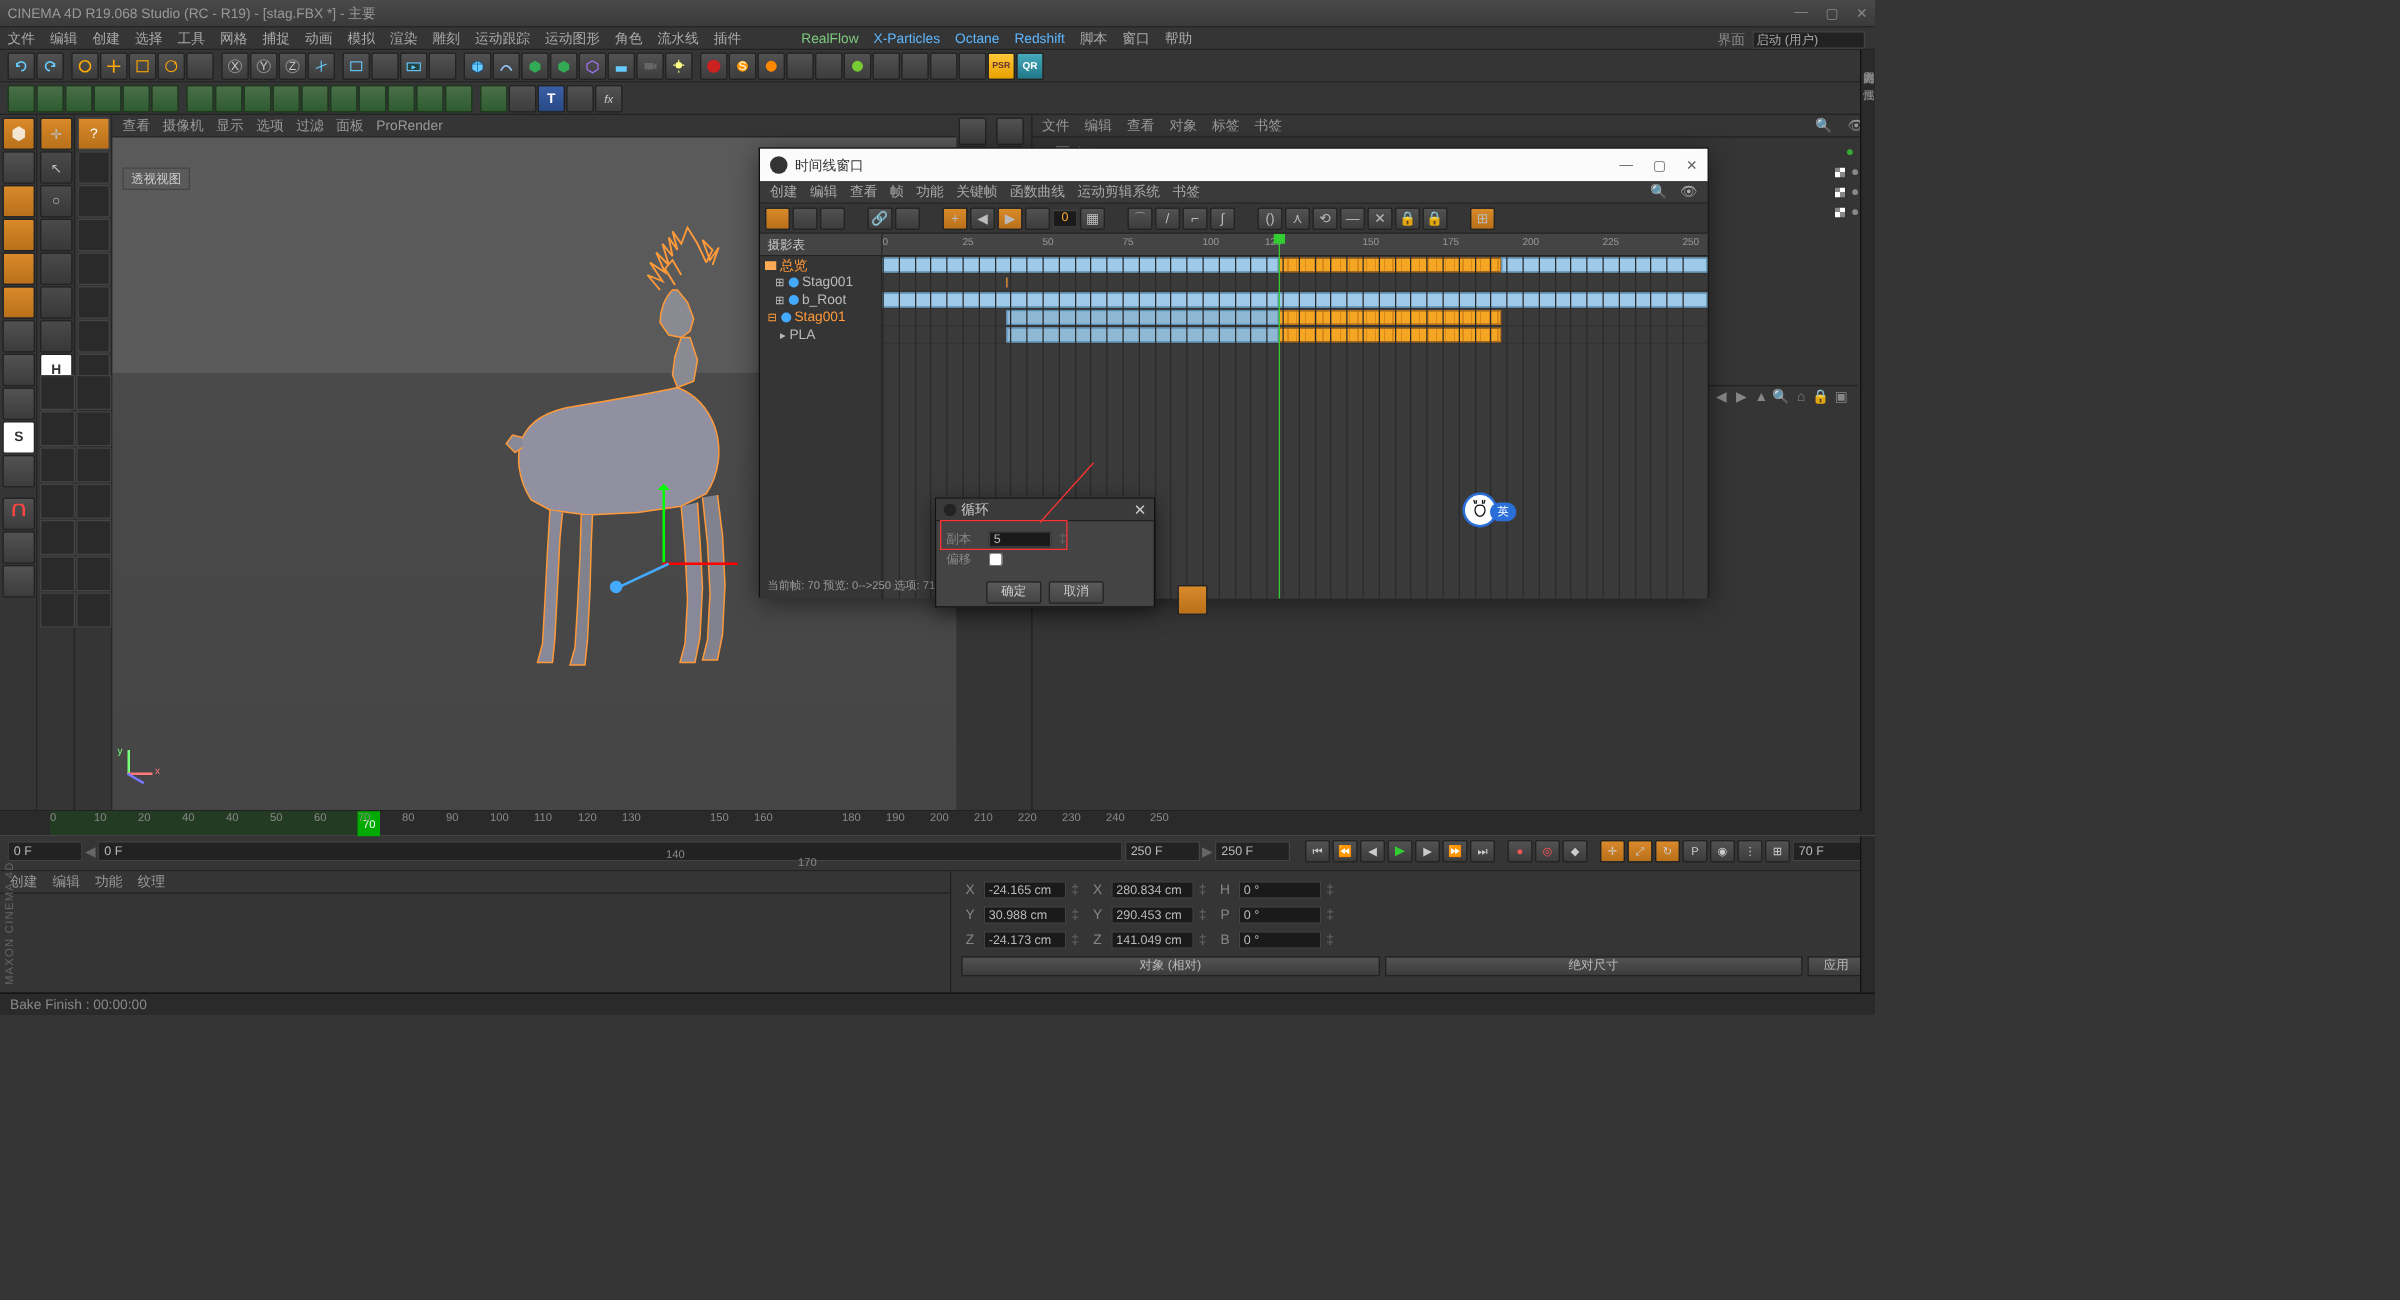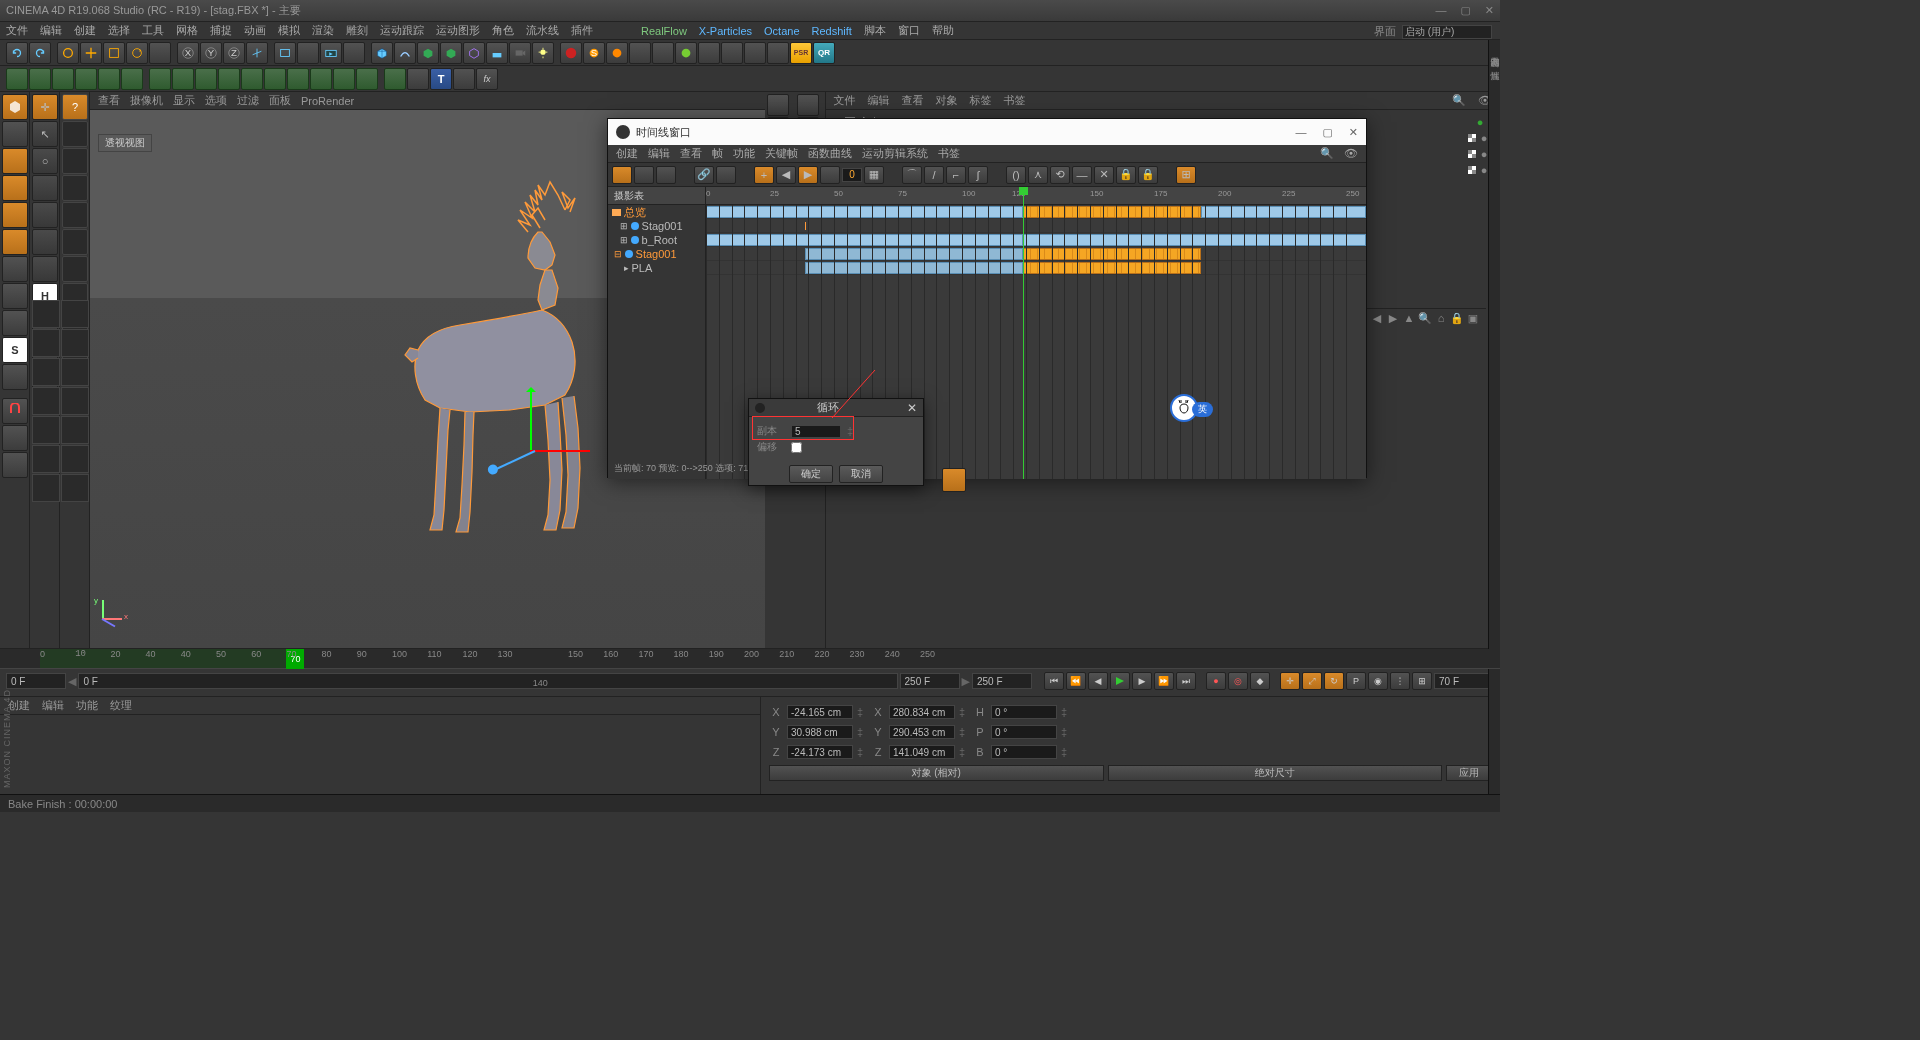--- a/index.html
+++ b/index.html
@@ -108,21 +108,21 @@
 .track { height:14px; position:relative; border-bottom:1px solid #333; }
 .bar-blue { position:absolute; top:1px; height:12px; background:#9ec9e8; border:1px solid #5a8fb5; }
 .bar-orange { position:absolute; top:1px; height:12px; background:repeating-linear-gradient(90deg,#f5a623,#f5a623 6px,#d98a1a 6px,#d98a1a 7px); border:1px solid #b8701a; }
 .bar-lblue { position:absolute; top:1px; height:12px; background:#8fb8d4; border:1px solid #5a8fb5; }
 .tlplayhead { position:absolute; top:0; bottom:0; width:1px; background:#3c3; }
 .tlplayhead:before { content:''; position:absolute; top:0; left:-4px; width:9px; height:8px; background:#3c3; }
 .vline { position:absolute; top:18px; bottom:0; width:1px; background:#2a2a2a; }
 
 
 .loopdlg { position:absolute; left:748px; top:398px; width:176px; height:88px; background:#444; border:1px solid #111; box-shadow:0 4px 16px rgba(0,0,0,.5); }
-.loopdlg .dttl { height:18px; background:#3a3a3a; display:flex; align-items:center; padding:0 6px; color:#ccc; font-size:10px; border-bottom:1px solid #222;gap:48px; }
+.loopdlg .dttl { height:18px; background:#3a3a3a; display:flex; align-items:center; padding:0 6px; color:#ccc; font-size:10px; border-bottom:1px solid #222; }
 .loopdlg .dttl .ico { width:10px; height:10px; background:#222; border-radius:50%; margin-right:4px; }
 .loopdlg .dttl .x { margin-left:auto; cursor:pointer; color:#ccc; font-size:12px; }
 .loopdlg .body { padding:6px 8px; }
 .loopdlg .frow { display:flex; align-items:center; gap:6px; height:16px; }
 .loopdlg .frow label { width:28px; color:#888; font-size:10px; }
 .loopdlg .frow input { background:#1a1a1a; border:1px solid #444; color:#bbb; height:13px; width:50px; font-size:10px; padding:0 3px; }
 .loopdlg .dbuttons { display:flex; gap:6px; justify-content:center; margin-top:10px; }
 .loopdlg .dbtn { width:44px; height:18px; background:linear-gradient(#5a5a5a,#444); border:1px solid #222; color:#ccc; font-size:10px; text-align:center; line-height:16px; cursor:pointer; border-radius:2px; }
 .redbox { position:absolute; left:752px; top:416px; width:102px; height:24px; border:1px solid #f33; pointer-events:none; }
 .redarrow { position:absolute; left:830px; top:370px; width:50px; height:50px; pointer-events:none; }
@@ -556,37 +556,37 @@
 <div class="rightfar">
   <div class="tab">内容浏览器</div>
   <div class="tab">属性</div>
 </div>
 
 <div class="timeline-area">
   <div class="ruler">
     <div class="ruler-green"></div>
     <div class="playhead-main">70</div>
   <span class="tick" style="left: 40px;">0</span>
-      <span class="tick" style="left: 75.2px; font-family: Liberation Mono, monospace;">10</span>
+      <span class="tick" style="left: 75.2px;">10</span>
       <span class="tick" style="left: 110.4px;">20</span>
       <span class="tick" style="left: 145.6px;">40</span>
       <span class="tick" style="left: 180.8px;">40</span>
       <span class="tick" style="left: 216px;">50</span>
       <span class="tick" style="left: 251.2px;">60</span>
       <span class="tick" style="left: 286.4px;">70</span>
       <span class="tick" style="left: 321.6px;">80</span>
       <span class="tick" style="left: 356.8px;">90</span>
       <span class="tick" style="left: 392px;">100</span>
       <span class="tick" style="left: 427.2px;">110</span>
       <span class="tick" style="left: 462.4px;">120</span>
       <span class="tick" style="left: 497.6px;">130</span>
       <span class="tick" style="left: 532.8px; margin-top: 29px;">140</span>
       <span class="tick" style="left: 568px;">150</span>
       <span class="tick" style="left: 603.2px;">160</span>
-      <span class="tick" style="left: 638.4px;">170</span>
+      <span class="tick" style="left: 638.4px; margin-top: 36px;">170</span>
       <span class="tick" style="left: 673.6px;">180</span>
       <span class="tick" style="left: 708.8px;">190</span>
       <span class="tick" style="left: 744px;">200</span>
       <span class="tick" style="left: 779.2px;">210</span>
       <span class="tick" style="left: 814.4px;">220</span>
       <span class="tick" style="left: 849.6px;">230</span>
       <span class="tick" style="left: 884.8px;">240</span>
       <span class="tick" style="left: 920px;">250</span>
     </div>
   <div class="tlcontrols">

